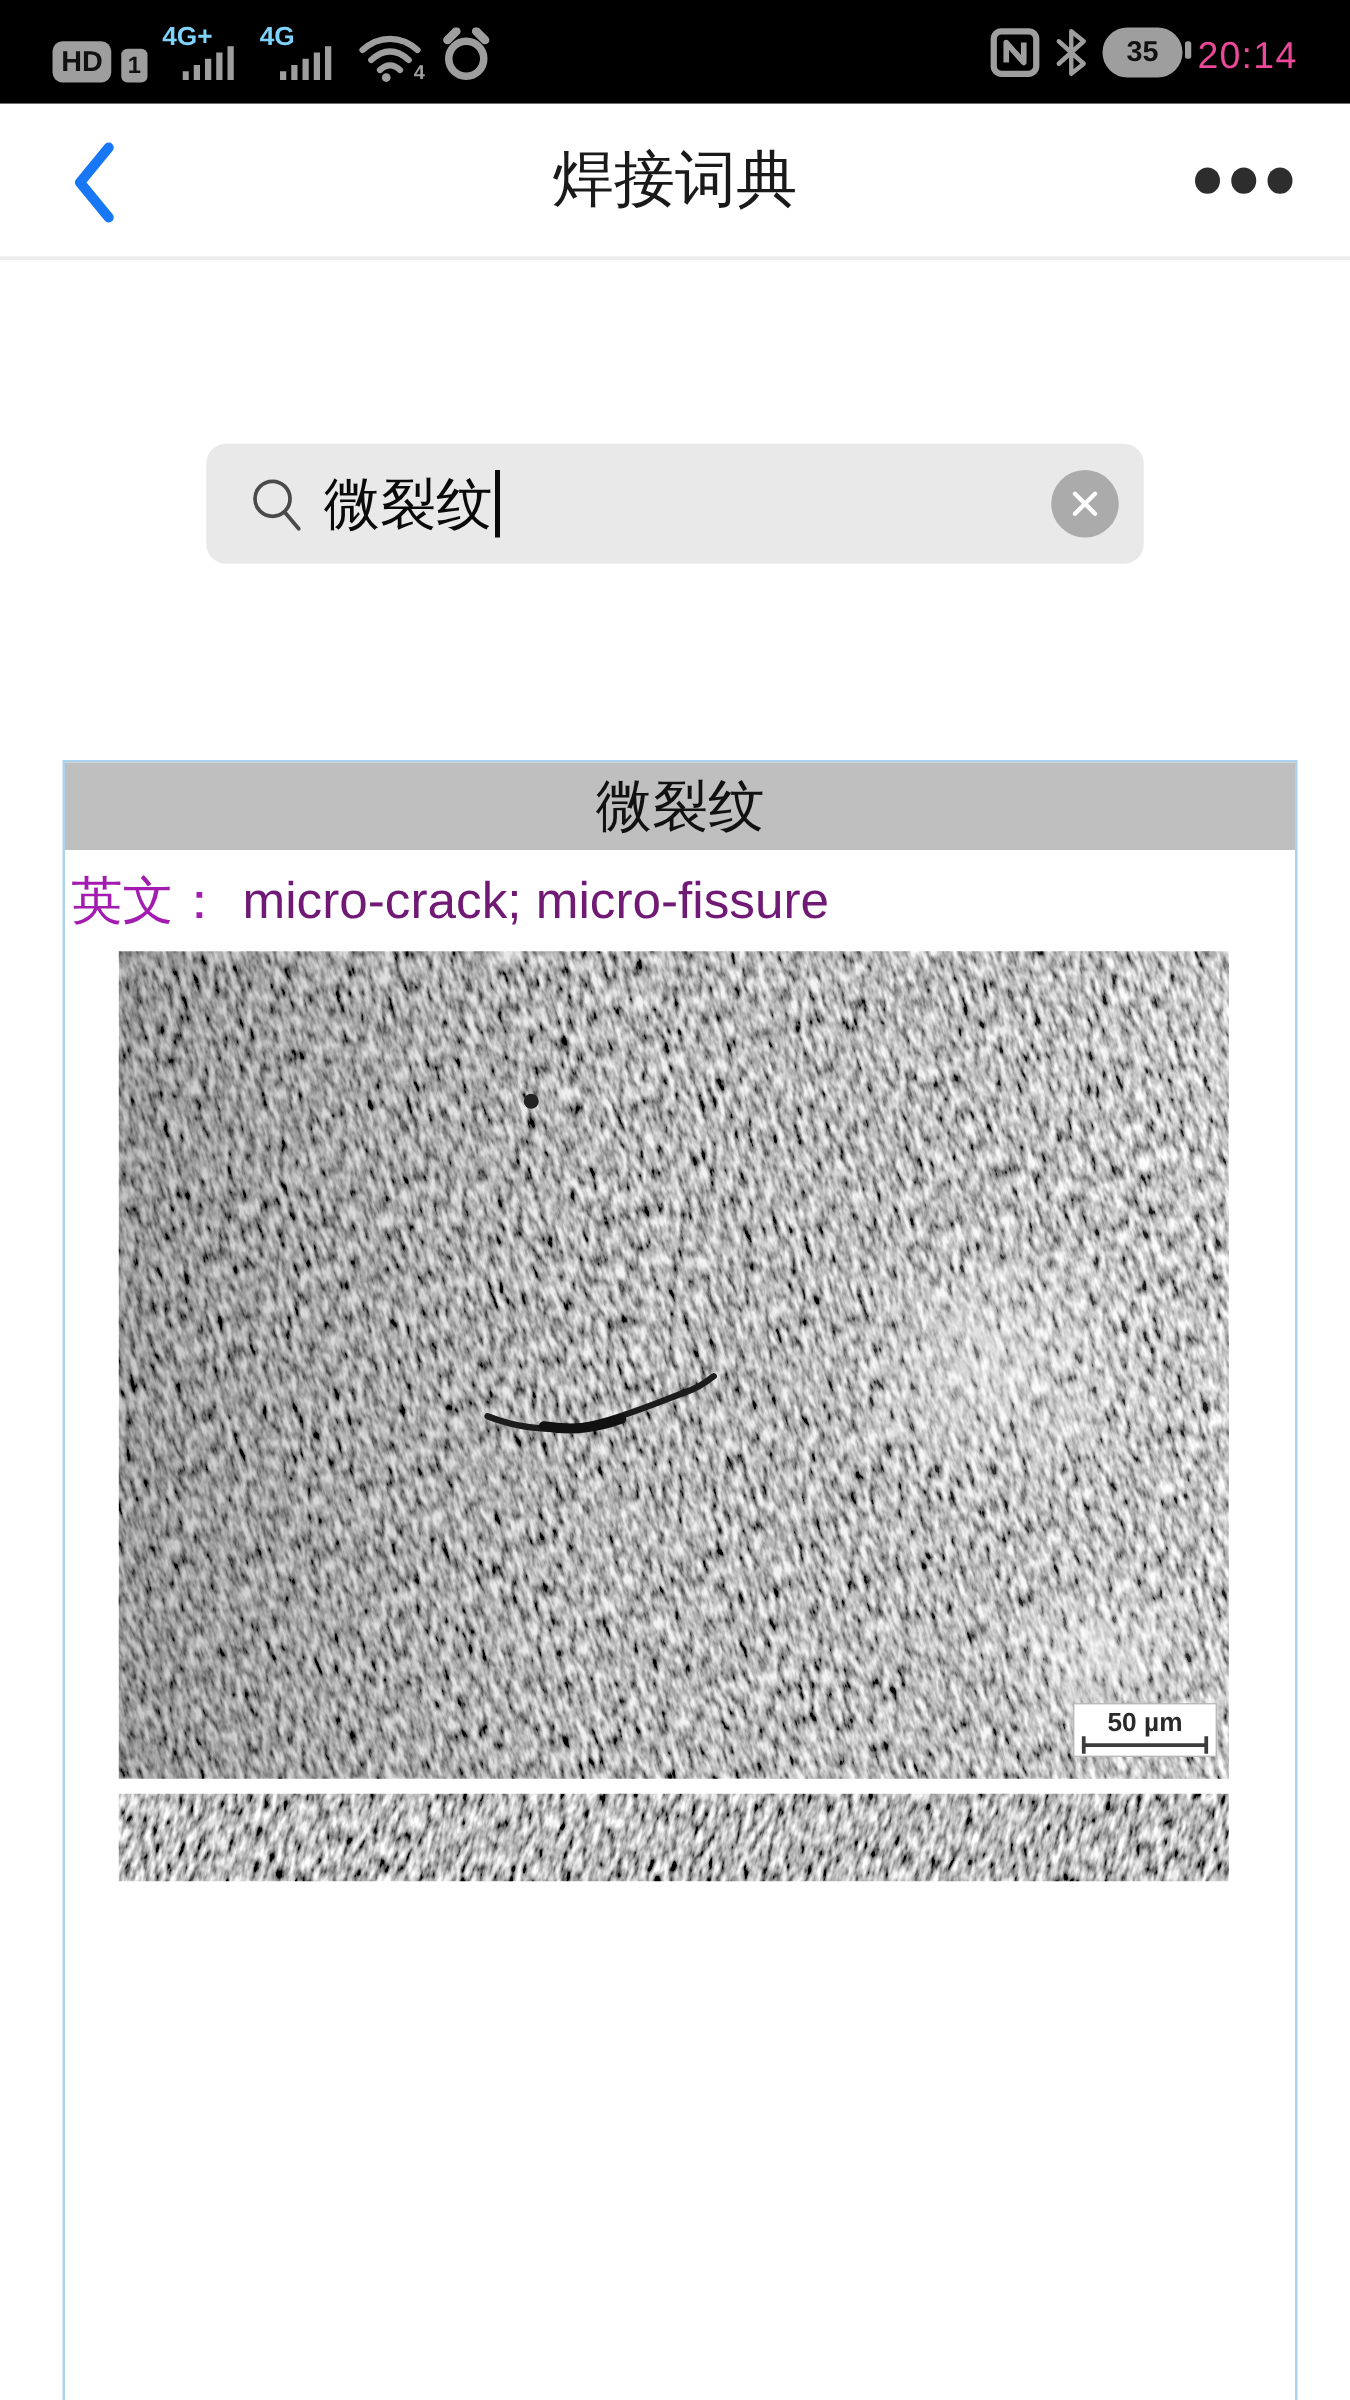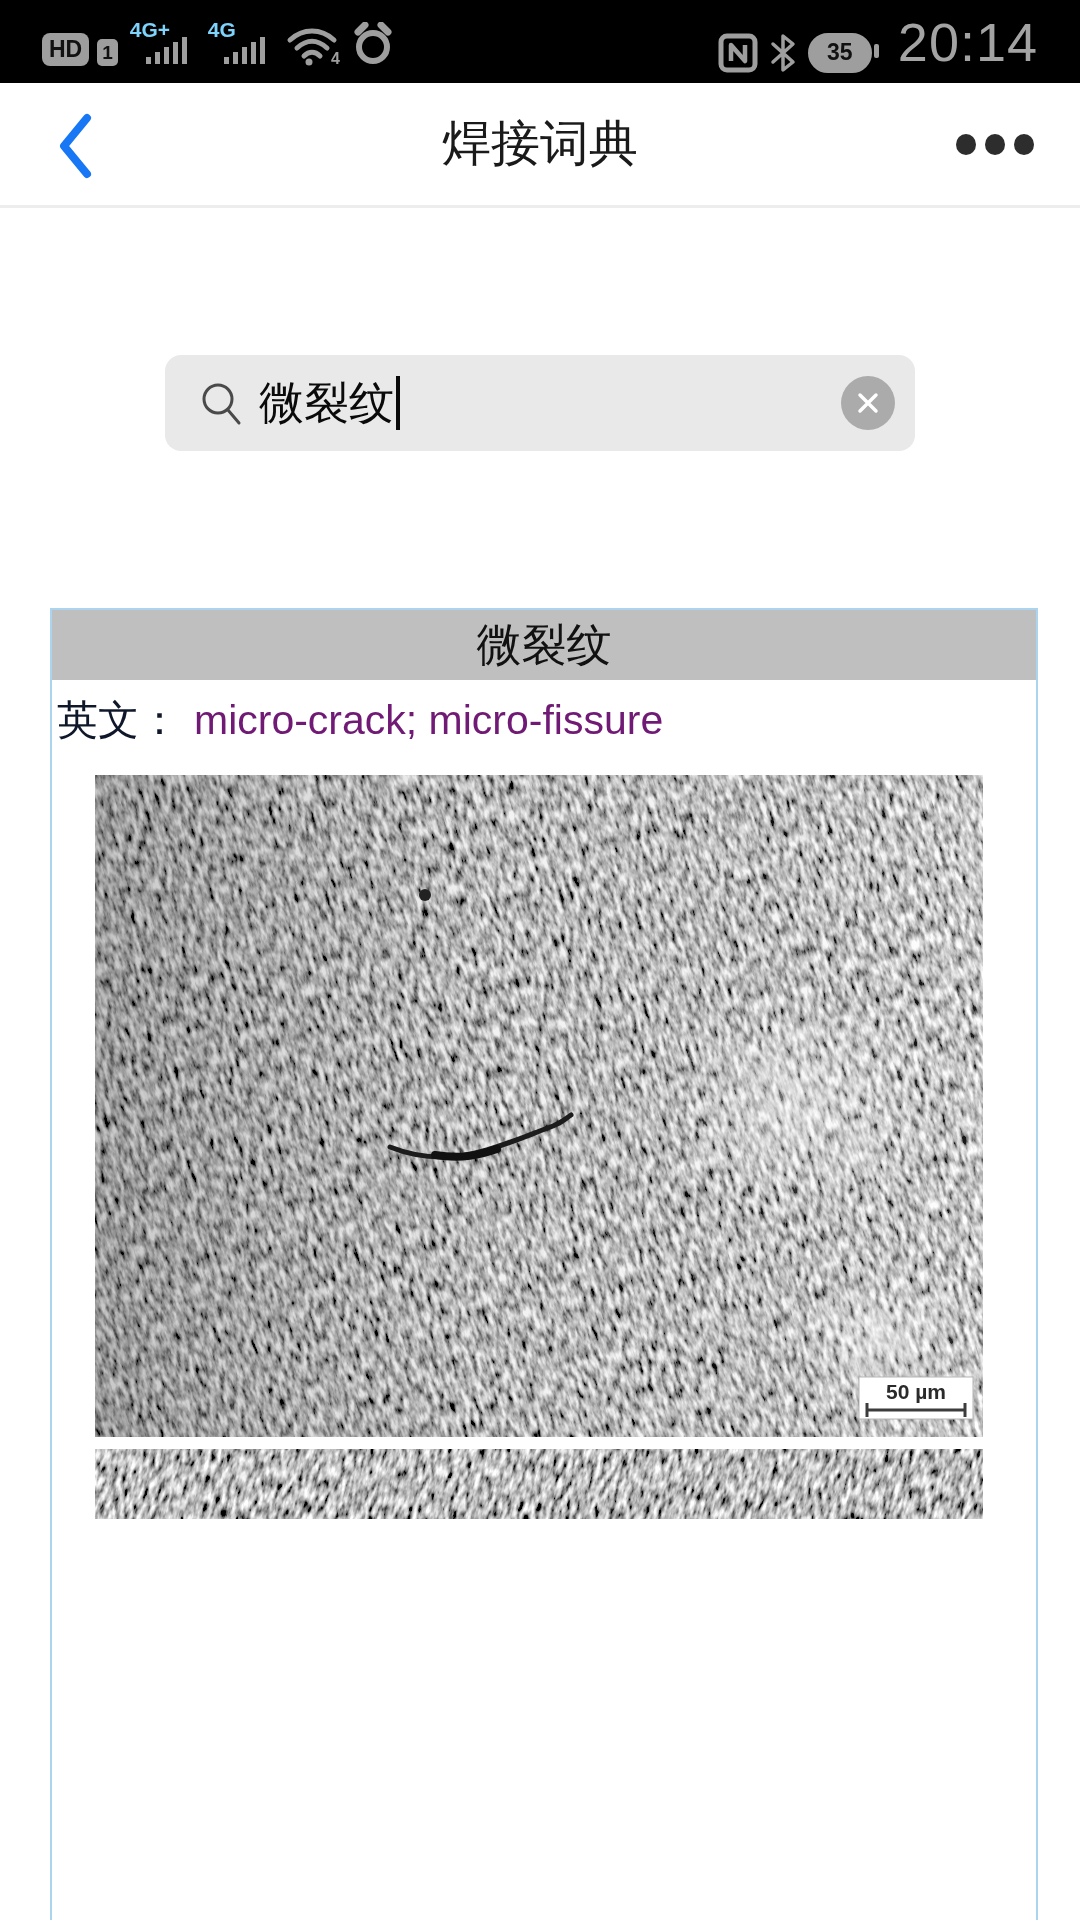--- a/index.html
+++ b/index.html
@@ -30,21 +30,21 @@
   .wifi-wrap svg{position:absolute;top:4px;left:0;}
   .wifi-gen{position:absolute;bottom:-2px;right:-2px;font-size:16px;font-weight:bold;color:#9e9e9e;}
   .battery{
     position:relative;width:58px;height:34px;border:3px solid #9e9e9e;border-radius:20px;
     display:flex;align-items:center;justify-content:center;background:#9e9e9e;
   }
   .battery .lvl{font-size:23px;font-weight:bold;color:#111;line-height:1;}
   .battery .cap{
     position:absolute;right:-10px;top:8px;width:5px;height:14px;background:#9e9e9e;border-radius:2px;
   }
-  .sb-time{font-size:54px;color:#a3a3a3;margin-left:14px;letter-spacing:1px;}
+  .sb-time{font-size:30px;color:#ec4899;letter-spacing:1px;}
   
   .navbar{
     position:absolute;top:83px;left:0;width:1080px;height:125px;background:#fff;
     border-bottom:3px solid #ededed;box-sizing:border-box;
   }
   .back-btn{
     position:absolute;left:44px;top:28px;width:60px;height:70px;background:none;border:none;
     display:flex;align-items:center;justify-content:center;cursor:pointer;padding:0;
   }
   .nav-title{
@@ -75,24 +75,24 @@
   }
   .entry-header{
     height:70px;background:#bfbfbf;display:flex;align-items:center;justify-content:center;
     font-size:45px;color:#111;
   }
   .entry-body{padding:0 10px 0 5px;}
   .row{margin:0;font-size:41px;line-height:50px;}
   .row-en{margin-top:15px;}
   .row-gap{margin-top:42px;}
   .para{margin-top:38px;line-height:63px;}
-  .lbl{color:#0f172a;text-align:center;}
+  .lbl{color:#a21caf;text-align:center;}
   .val{color:#701a75;}
   .row .lbl{margin-right:14px;}
-  .micrograph{margin:30px auto 0 auto;width:984px;display:block;padding-left:38px;}
+  .micrograph{margin:16px auto 0 auto;width:984px;display:block;padding-left:38px;}
   .micrograph svg{display:block;}
   .strip{margin-top:12px;}
 </style>
 </head>
 <body>
 
 <header class="status-bar">
   <div class="sb-left">
     <span class="hd-badge">HD</span>
     <span class="sim-badge">1</span>

